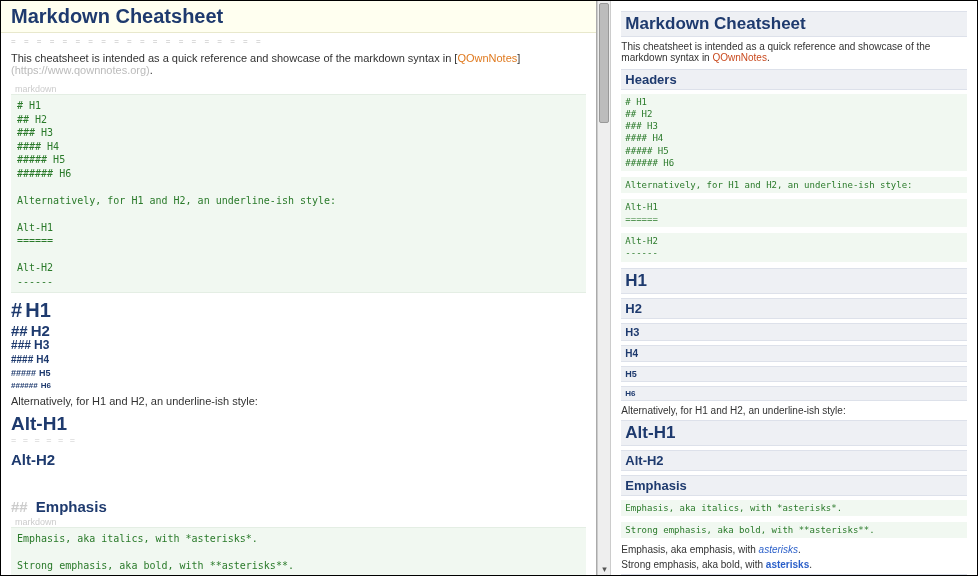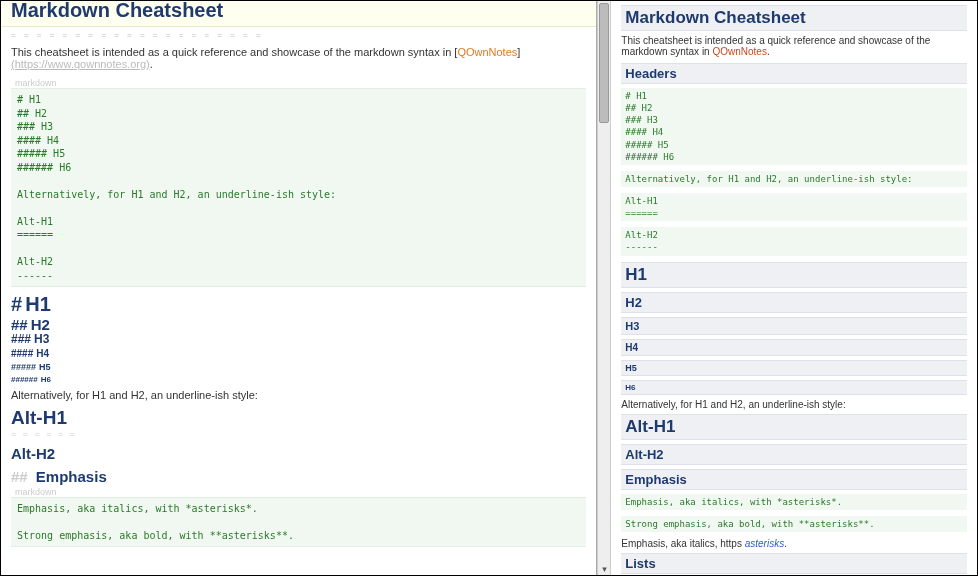--- a/index.html
+++ b/index.html
@@ -15,21 +15,21 @@
     position: relative;
   }
   .split {
     display: flex;
     width: 100%;
     height: 100%;
   }
   .pane {
     height: 100%;
     overflow-y: auto;
-    padding: 0 10px;
+    padding: 6px 10px;
   }
   .left-pane { width: 62%; border-right: 1px solid #aaa; }
   .right-pane { width: 38%; }
   .scrollbar-gutter {
     width: 14px;
     background: #eee;
     border-left: 1px solid #ccc;
     border-right: 1px solid #ccc;
     position: relative;
   }
@@ -52,21 +52,21 @@
     border-bottom: 1px solid #e8e8cc;
     margin: -6px -10px 4px -10px;
     padding: 4px 10px 4px 10px;
   }
 
   h1.lh { font-size: 20px; color: #1e3a6e; margin: 0; }
   .rule-dbl { color: #bbb; letter-spacing: 3px; font-size: 8px; margin: 1px 0 6px 0; }
 
   .intro { font-size: 11px; color: #333; margin-bottom: 8px; }
   .link-orange { color: #e07a1f; }
-  .link-grey { color: #bbb; text-decoration: underline; }
+  .link-grey { color: #bbb; }
 
   .hashmark { color: #ccc; font-weight: bold; }
   .sec-head { font-size: 15px; font-weight: bold; color: #1e3a6e; margin: 6px 0 2px 0; }
   .sec-head .hashmark { font-size: 15px; margin-right: 4px; }
 
   .code-lang-label { color: #ccc; font-size: 9px; margin-left: 4px; }
   .codebox {
     background: #f1f8f1;
     font-family: "DejaVu Sans Mono", Menlo, Consolas, monospace;
     font-size: 10px;
@@ -165,21 +165,21 @@
     <div class="render-head-row"><span class="hash-g hh3">###</span> <span class="hh3">H3</span></div>
     <div class="render-head-row"><span class="hash-g hh4">####</span> <span class="hh4">H4</span></div>
     <div class="render-head-row"><span class="hash-g hh5">#####</span> <span class="hh5">H5</span></div>
     <div class="render-head-row"><span class="hash-g hh6">######</span> <span class="hh6">H6</span></div>
 
     <div class="body-text">Alternatively, for H1 and H2, an underline-ish style:</div>
     <div class="alt-h1">Alt-H1</div>
     <div class="alt-rule">= = = = = =</div>
     <div class="alt-h2">Alt-H2</div>
 
-    <div class="sec-head" style="margin-top:6px">
+    <div class="sec-head" style="margin-top:30px">
       <span class="hashmark">##</span>
       <span>Emphasis</span>
     </div>
     <div class="code-lang-label">markdown</div>
     <div class="codebox">Emphasis, aka italics, with *asterisks*.
 
 Strong emphasis, aka bold, with **asterisks**.</div>
 
   </div>
 
@@ -216,20 +216,23 @@
     <div class="r-heading-bar r-h6sz">H6</div>
 
     <div class="r-body">Alternatively, for H1 and H2, an underline-ish style:</div>
     <div class="r-heading-bar r-h1sz">Alt-H1</div>
     <div class="r-heading-bar r-h2sz">Alt-H2</div>
 
     <div class="r-heading-bar r-h2sz">Emphasis</div>
     <div class="r-code">Emphasis, aka italics, with *asterisks*.</div>
     <div class="r-code">Strong emphasis, aka bold, with **asterisks**.</div>
     <div class="r-body">
-      <span>Emphasis, aka italics, https </span><span class="r-em-link">asterisks</span><span>.</span>
+      <span>Emphasis, aka emphasis, with </span><span class="r-em-link">asterisks</span><span>.</span>
+    </div>
+    <div class="r-body">
+      <span>Strong emphasis, aka bold, with </span><span class="r-bold-link">asterisks</span><span>.</span>
     </div>
 
     <div class="r-heading-bar r-h2sz">Lists</div>
 
   </div>
 
 </div>
 
 </body></html>

